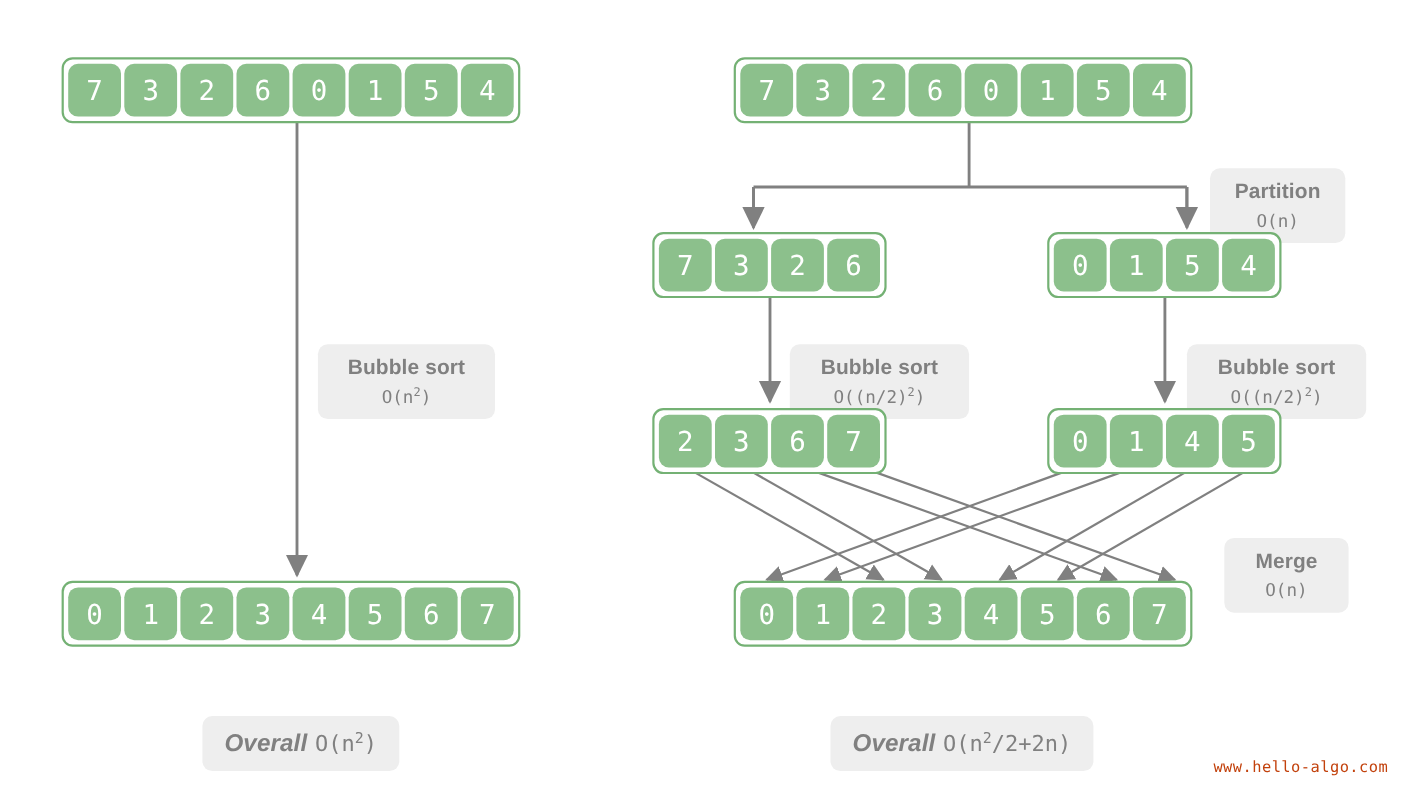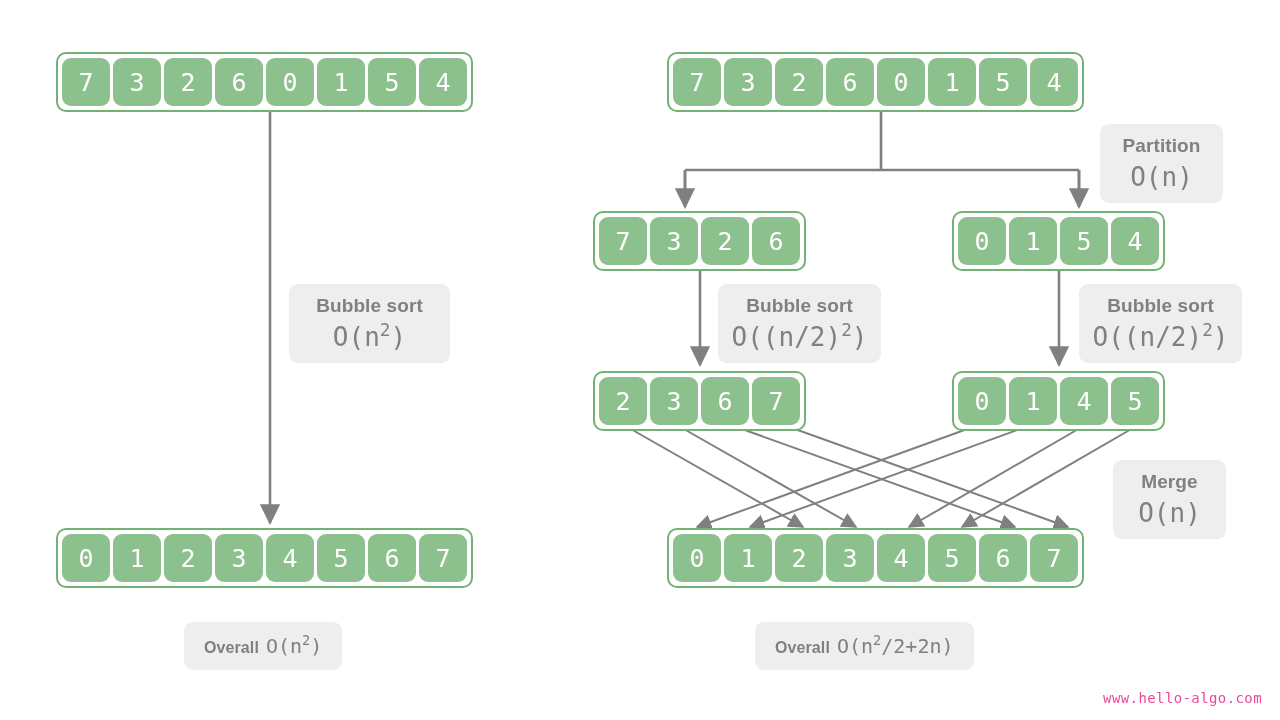--- a/index.html
+++ b/index.html
@@ -68,57 +68,59 @@
     background: #eeeeee;
     border-radius: 9px;
     color: #808080;
     display: flex;
     flex-direction: column;
     align-items: center;
     justify-content: center;
     text-align: center;
     padding: 11px 16px;
     gap: 5px;
+    margin-top: 29px;
   }
   .chip .title {
     font-family: "Liberation Sans", sans-serif;
     font-weight: bold;
     font-size: 19px;
     letter-spacing: 0.1px;
     white-space: nowrap;
   }
   .chip .formula {
     font-family: "DejaVu Sans Mono", monospace;
-    font-size: 26px;
+    font-size: 16px;
     white-space: nowrap;
   }
   .chip.inline {
     flex-direction: row;
     gap: 7px;
     padding: 12px 20px;
     align-items: baseline;
   }
   .chip.inline .title {
-    font-size: 16px;
+    font-size: 22px;
+    font-style: italic;
   }
   .chip.inline .formula {
     font-size: 20px;
   }
   .formula sup {
     font-size: 0.68em;
     vertical-align: super;
     line-height: 0;
   }
 
   
   .watermark {
     position: absolute;
     right: 18px;
     bottom: 14px;
-    color: #ec4899;
+    color: #c2410c;
     font-family: "DejaVu Sans Mono", monospace;
     font-size: 14px;
     letter-spacing: 0.4px;
     user-select: none;
   }
 </style>
 </head>
 <body>
 
 <div id="canvas">

